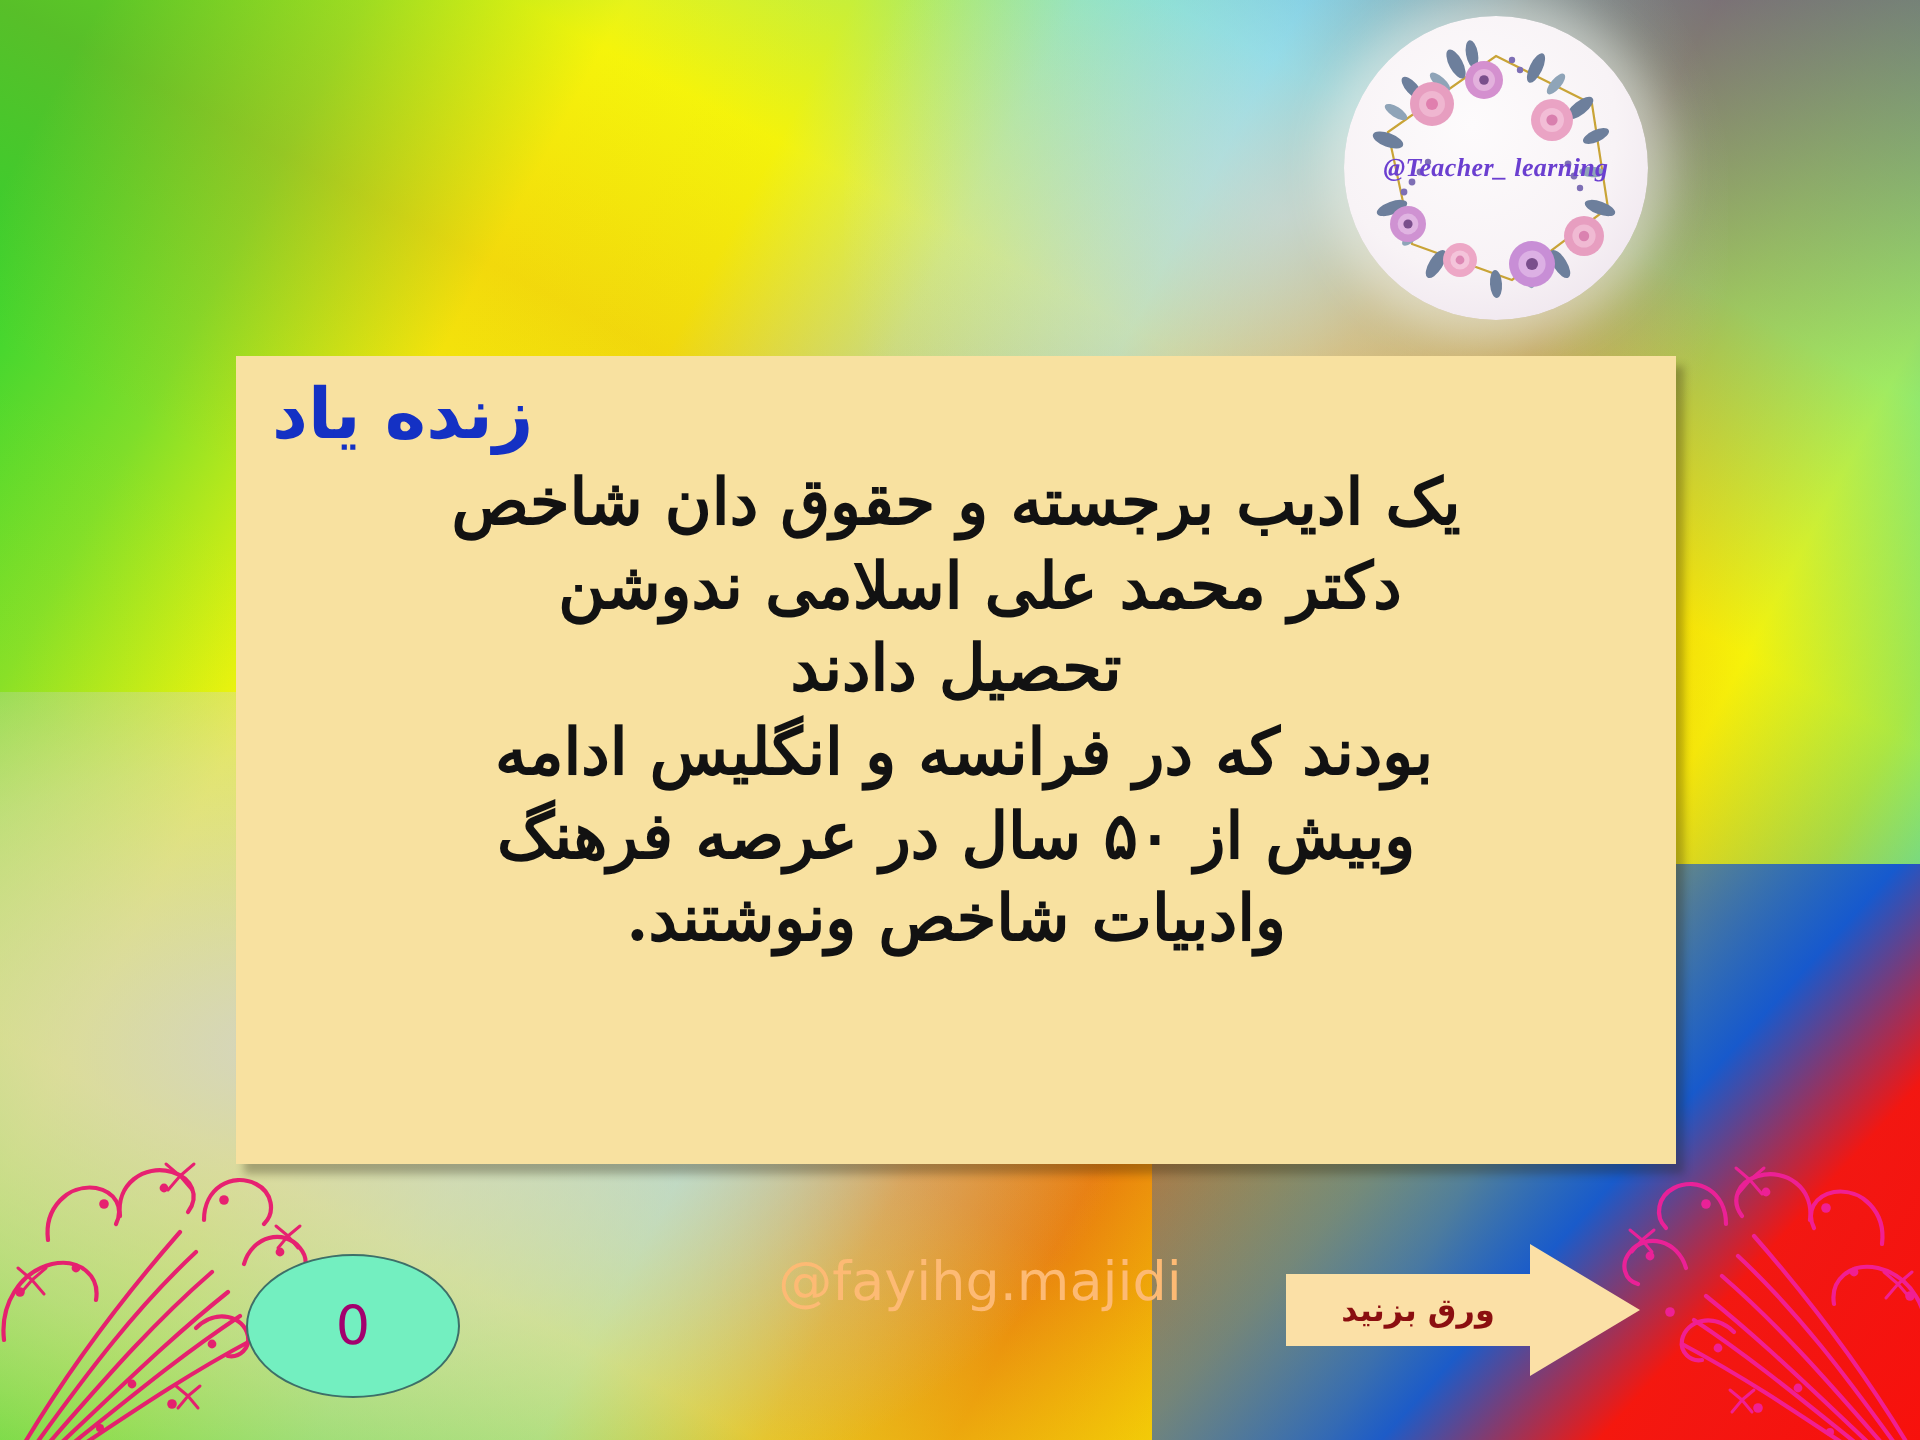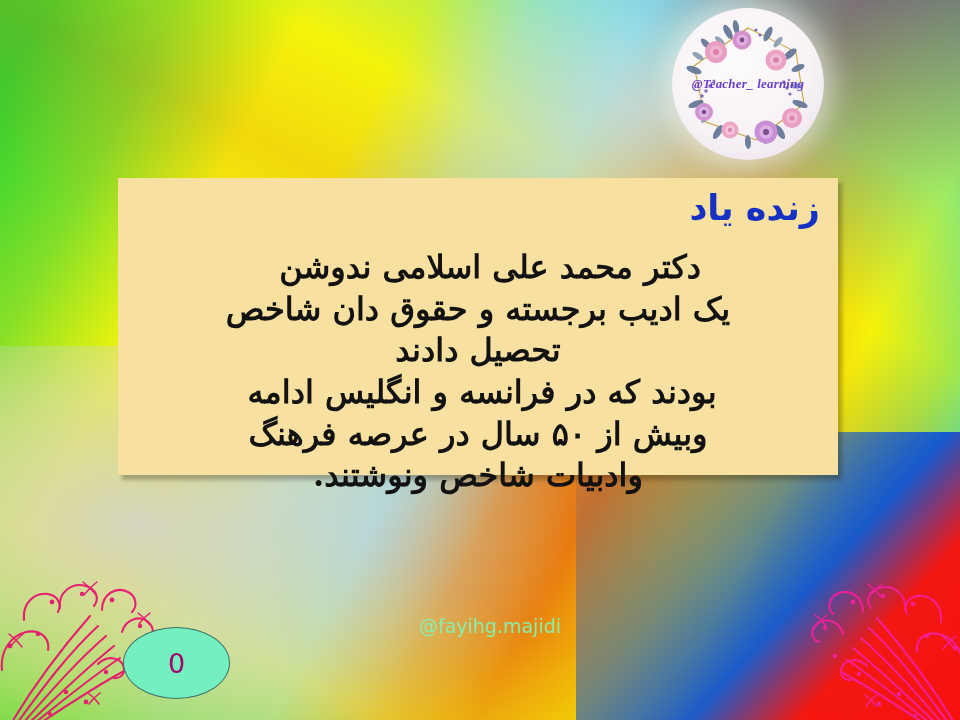--- a/index.html
+++ b/index.html
@@ -108,30 +108,29 @@
     font-size:13px;letter-spacing:.2px;
     color:#6b3fd0;
     direction:ltr;
     white-space:nowrap;
   }
 
   
   .card{
     position:absolute;
     left:118px;top:178px;
-    width:720px;height:297px;
+    width:720px;height:404px;
     background:#f8e1a0;
     z-index:4;
     box-shadow:4px 5px 4px rgba(40,30,10,0.30);
     box-sizing:border-box;
     padding:8px 18px 6px 18px;
     display:flex;flex-direction:column;
-    align-items:flex-start;
+    align-items:flex-end;
     direction:rtl;
-    gap:16px;
   }
   .card-title{
     font-family:"DejaVu Sans","Liberation Sans",sans-serif;
     font-weight:700;
     font-size:35px;
     line-height:1.18;
     color:#1431c4;
     text-align:center;
     margin:2px 0 2px 0;
     white-space:nowrap;
@@ -170,22 +169,22 @@
     position:absolute;left:360px;top:608px;width:260px;
     z-index:5;text-align:center;direction:rtl;
   }
   .sig-name{
     font-family:"DejaVu Sans","Liberation Sans",sans-serif;
     font-size:22px;color:#9e1406;line-height:1.12;
     white-space:nowrap;
   }
   .sig-handle{
     font-family:"DejaVu Sans","Liberation Sans",sans-serif;
-    font-size:19px;color:#86efac;line-height:1.15;
-    direction:ltr;white-space:nowrap;margin-top:8px;
+    font-size:27px;color:#fdba74;line-height:1.15;
+    direction:ltr;white-space:nowrap;margin-top:18px;
   }
 
   
   .next-arrow{
     position:absolute;left:643px;top:621px;
     width:178px;height:68px;z-index:5;
     cursor:pointer;
   }
   .next-arrow svg{display:block;width:100%;height:100%;}
   .next-arrow .arrow-label{
@@ -352,31 +351,37 @@
         <circle cx="84" cy="22" r="1.6"></circle>
           <circle cx="88" cy="27" r="1.6"></circle>
       </g>
     </svg>
     <div class="logo-text">@Teacher_ learning</div>
   </div>
 
   <div class="card">
     <div class="card-title">زنده یاد</div>
     <div class="card-body">
+      <span class="card-line">یک ادیب برجسته و حقوق دان شاخص</span>
       <span class="card-line indent-a">دکتر محمد علی اسلامی ندوشن</span>
-      <span class="card-line">یک ادیب برجسته و حقوق دان شاخص</span>
       <span class="card-line">تحصیل دادند</span>
       <span class="card-line indent-b">بودند که در فرانسه و انگلیس ادامه</span>
       <span class="card-line">وبیش از ۵۰ سال در عرصه فرهنگ</span>
       <span class="card-line">وادبیات شاخص ونوشتند.</span>
     </div>
   </div>
 
   <div class="page-bubble">
     <span>0</span>
   </div>
 
   <div class="signature">
     <div class="sig-handle">@fayihg.majidi</div>
   </div>
 
+  <div class="next-arrow">
+    <svg viewBox="0 0 178 68" aria-hidden="true">
+      <polygon points="0,16 122,16 122,1 177,34 122,67 122,52 0,52" fill="#fbe0a6"></polygon>
+    </svg>
+    <div class="arrow-label">ورق بزنید</div>
+  </div>
 
 </div>
 
 </body></html>

